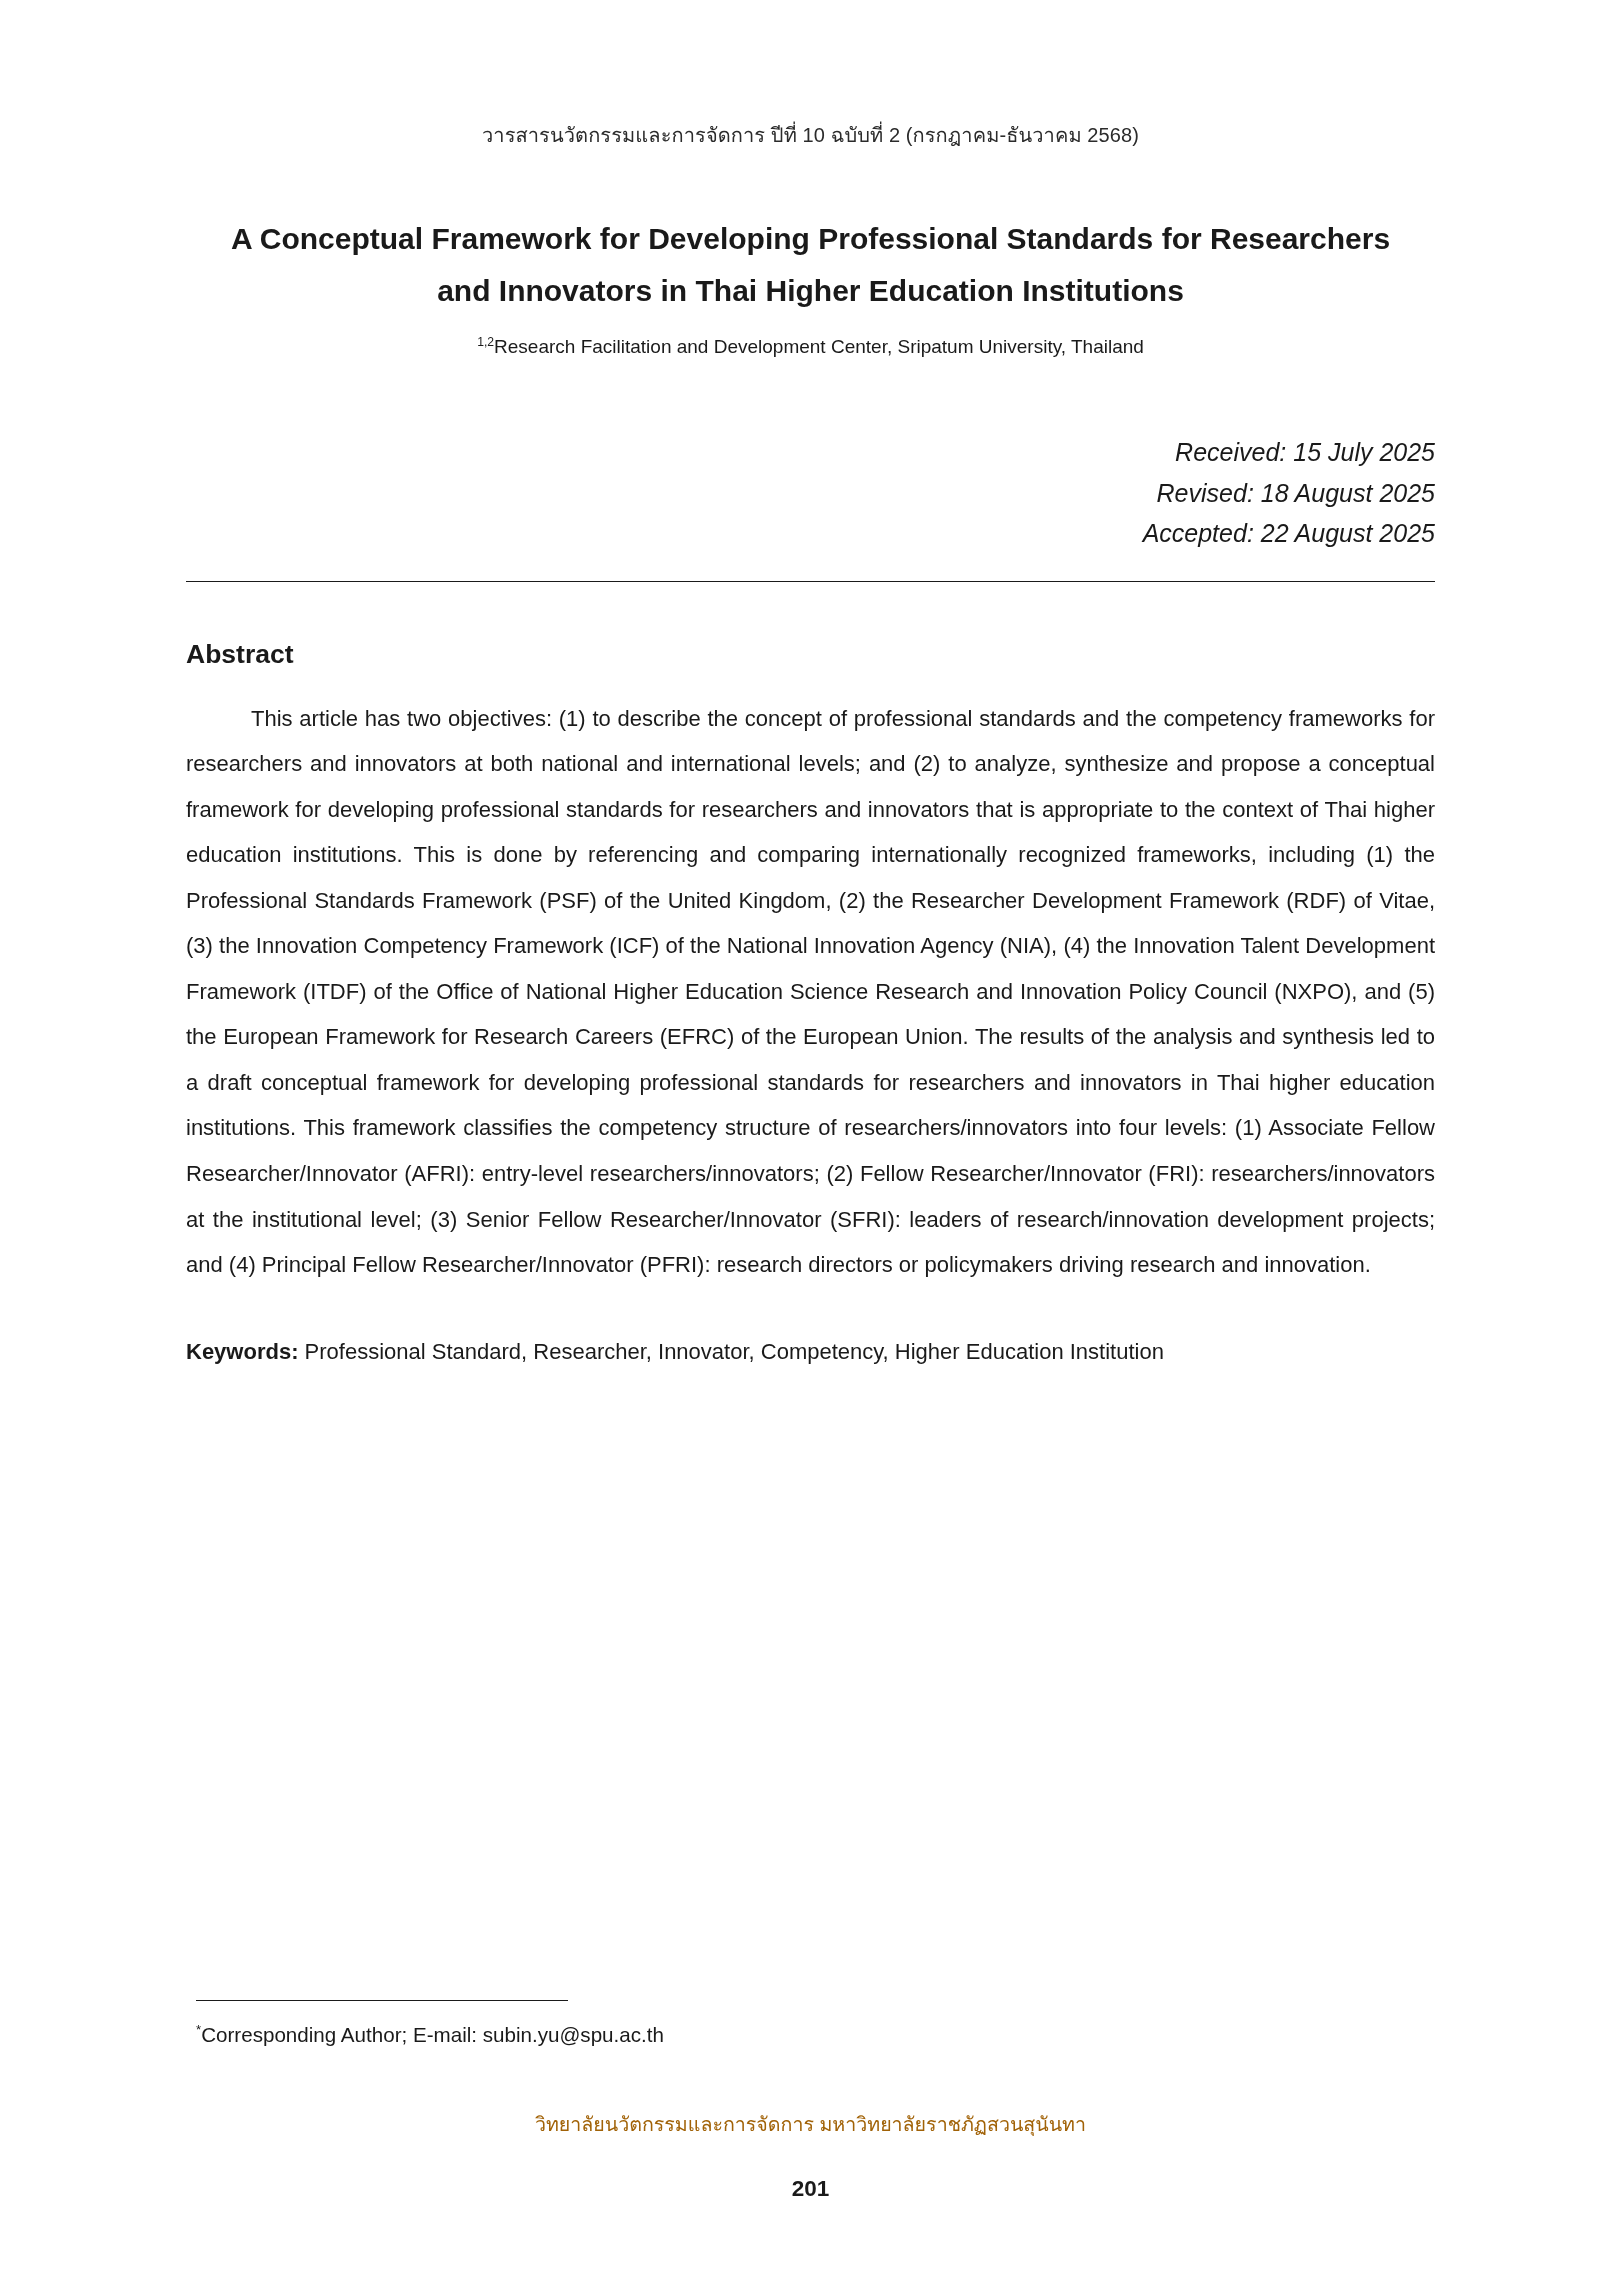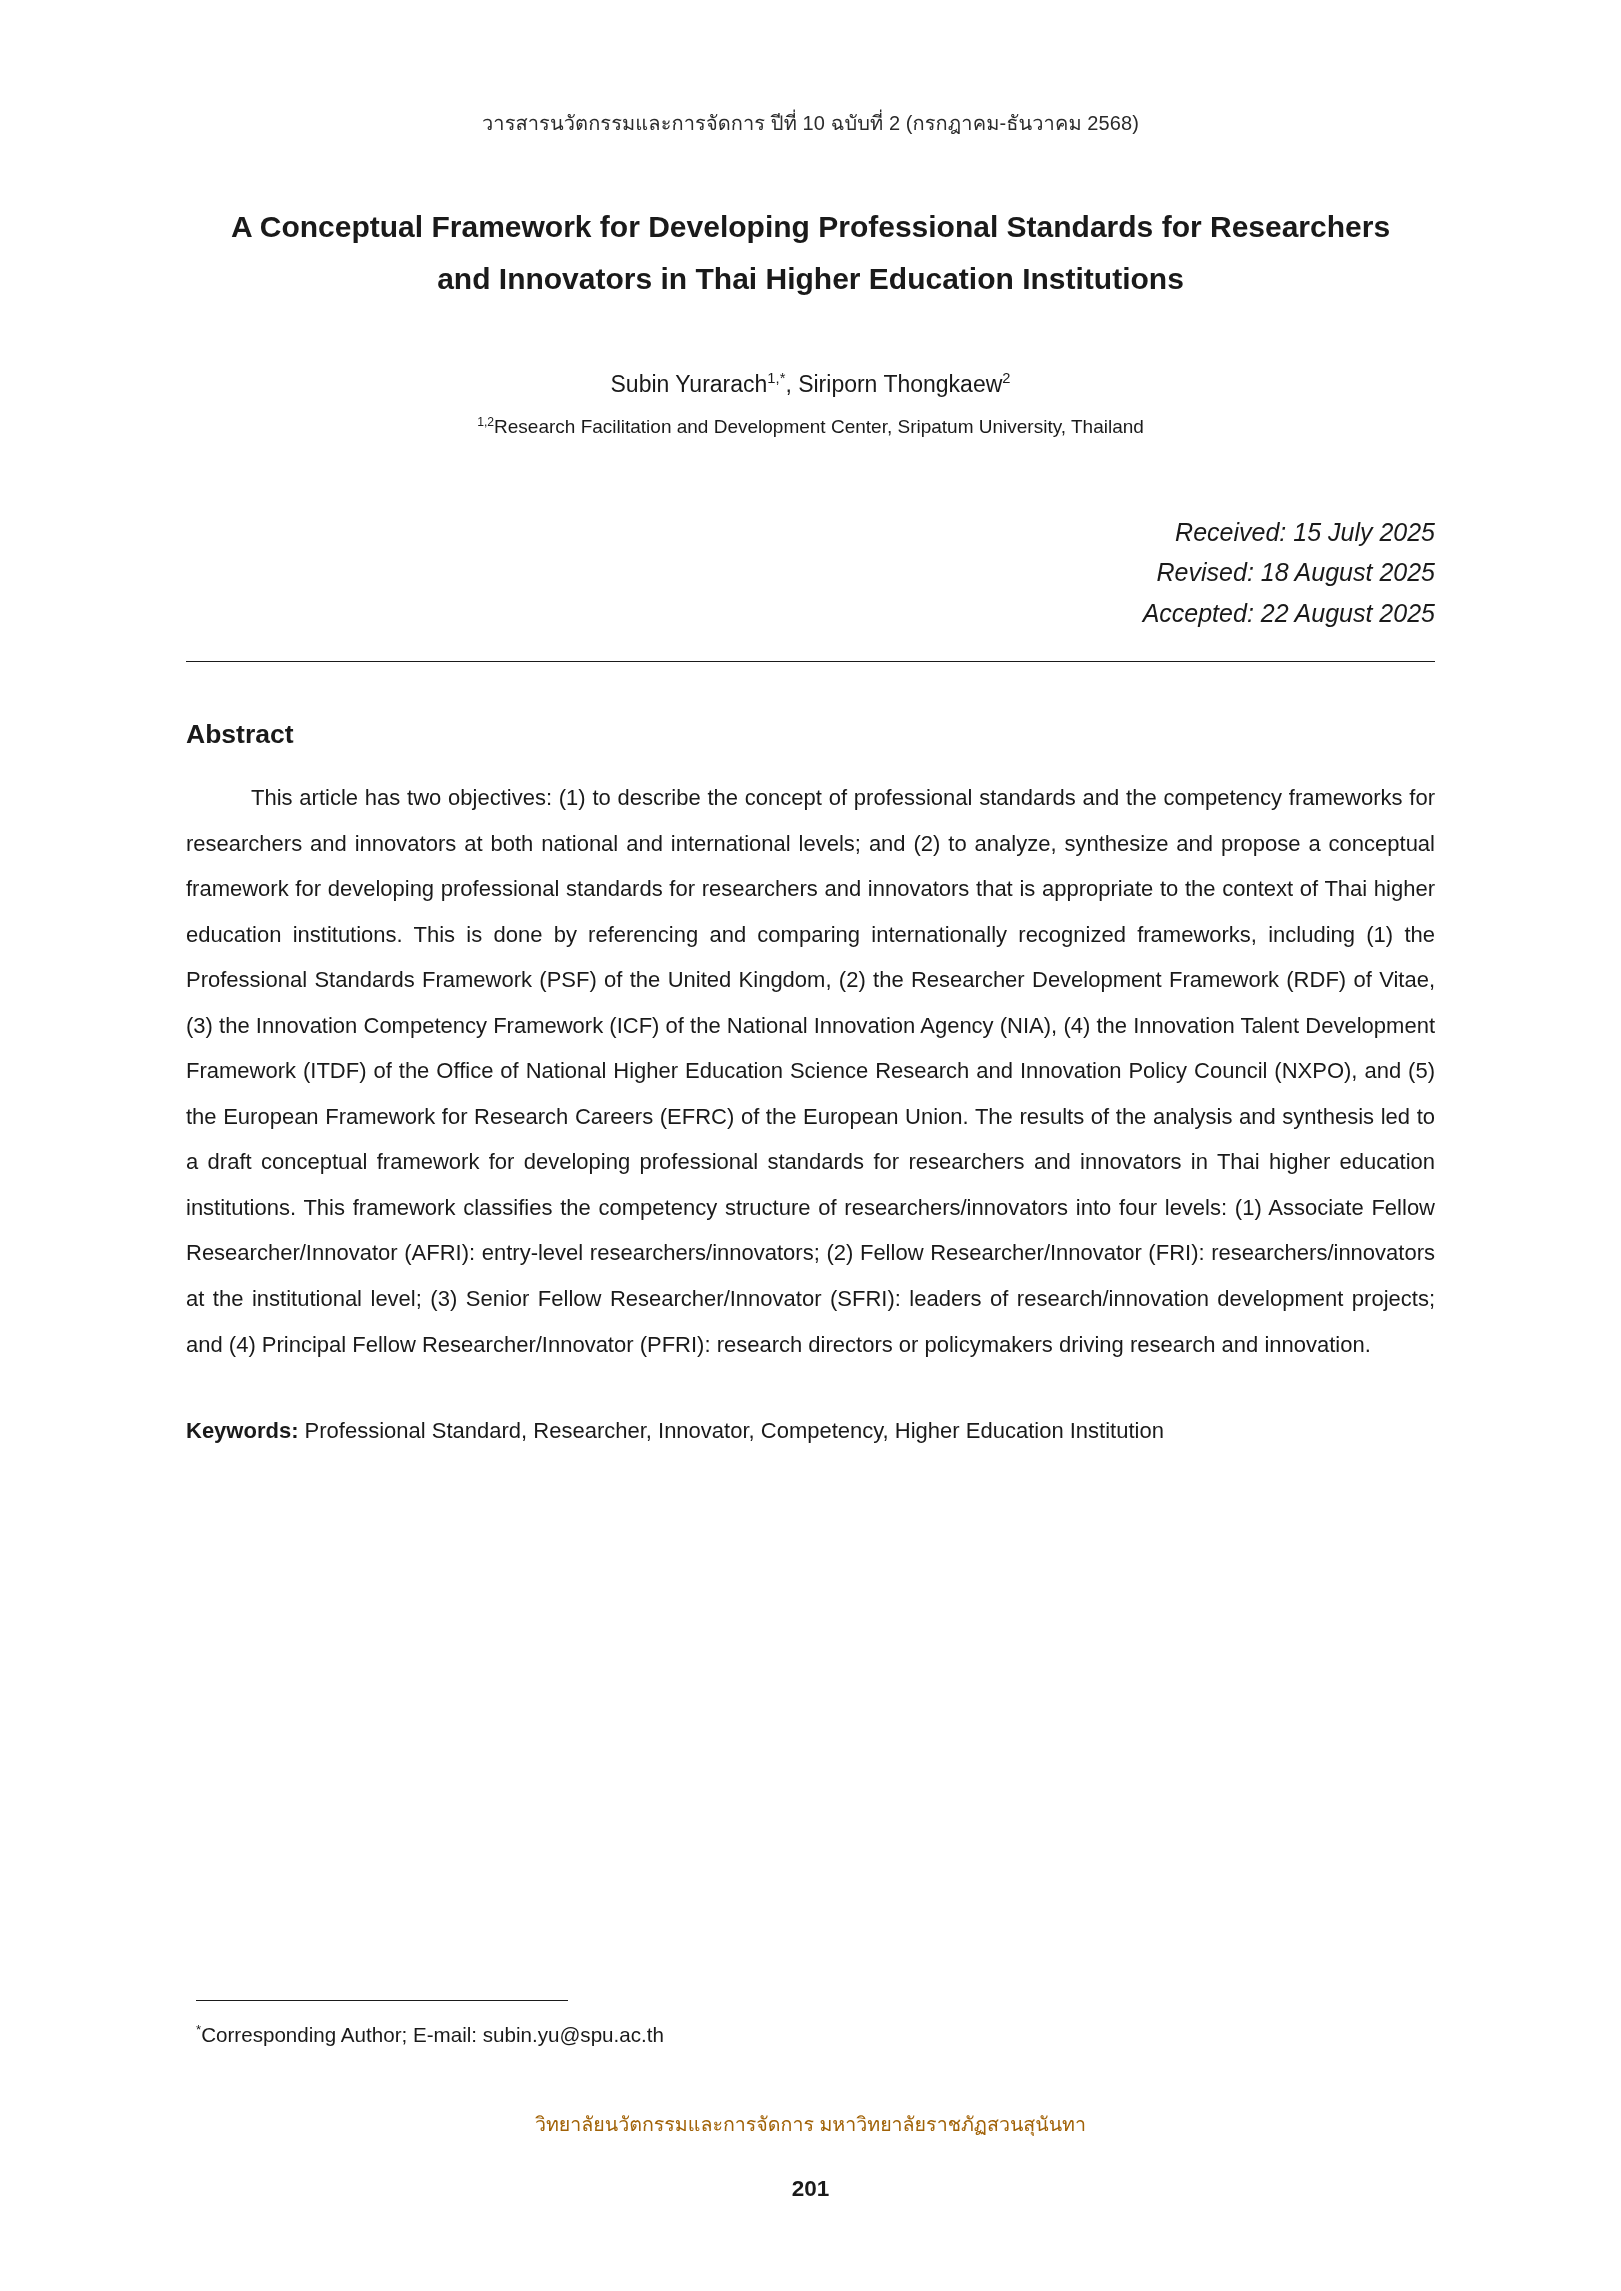--- a/index.html
+++ b/index.html
@@ -12,21 +12,21 @@
     height: 2292px;
     font-family: "Liberation Sans", sans-serif;
     color: #1a1a1a;
     -webkit-font-smoothing: antialiased;
   }
   .page {
     position: relative;
     width: 1621px;
     height: 2292px;
     box-sizing: border-box;
-    padding: 4px 186px;
+    padding: 16px 186px;
   }
 
   
   .running-head {
     text-align: center;
     font-size: 20px;
     color: #2b2b2b;
     padding-top: 103px;
     letter-spacing: 0.1px;
   }
@@ -144,23 +144,20 @@
 </style>
 </head>
 <body>
 
 <div class="page">
 
   <div class="running-head">วารสารนวัตกรรมและการจัดการ ปีที่ 10 ฉบับที่ 2 (กรกฎาคม-ธันวาคม 2568)</div>
 
   <h1 class="title">A Conceptual Framework for Developing Professional Standards for Researchers and Innovators in Thai Higher Education Institutions</h1>
 
-  <div class="authors">
-    <span>Subin Yurarach</span><sup>1,*</sup><span>, </span><span>Siriporn Thongkaew</span><sup>2</sup>
-  </div>
 
   <div class="affiliation">
     <sup>1,2</sup><span>Research Facilitation and Development Center, Sripatum University, Thailand</span>
   </div>
 
   <div class="dates">
     <div>Received: 15 July 2025</div>
     <div>Revised: 18 August 2025</div>
     <div>Accepted: 22 August 2025</div>
   </div>

